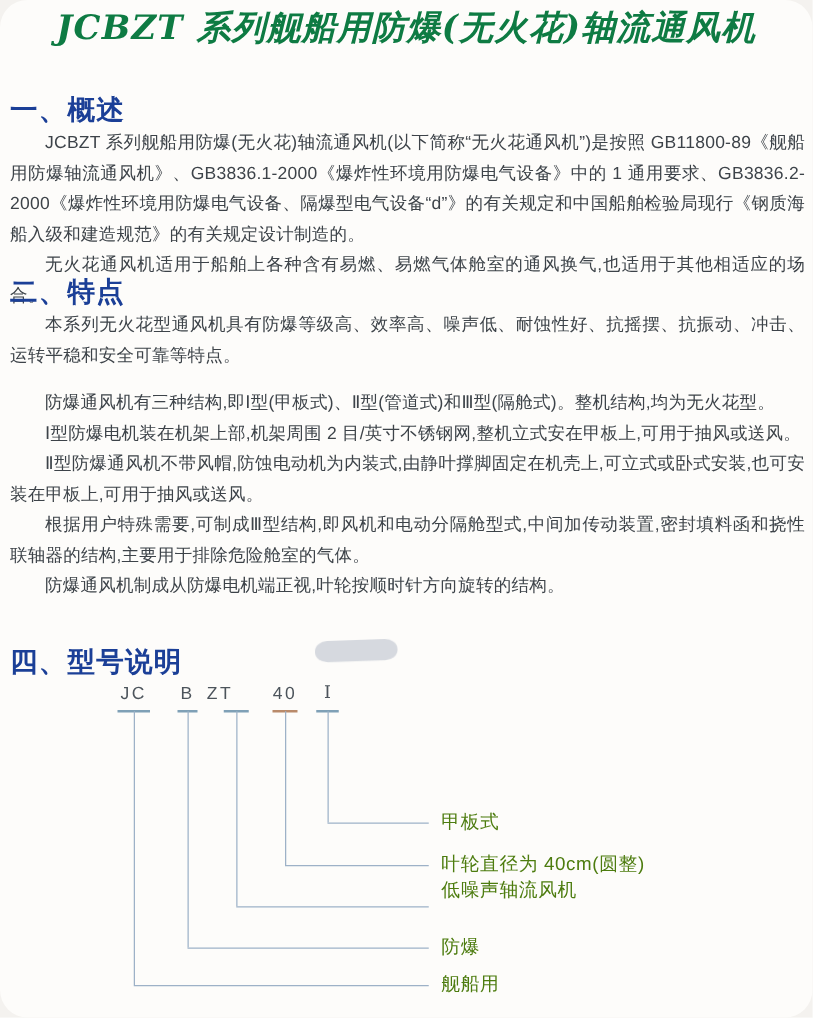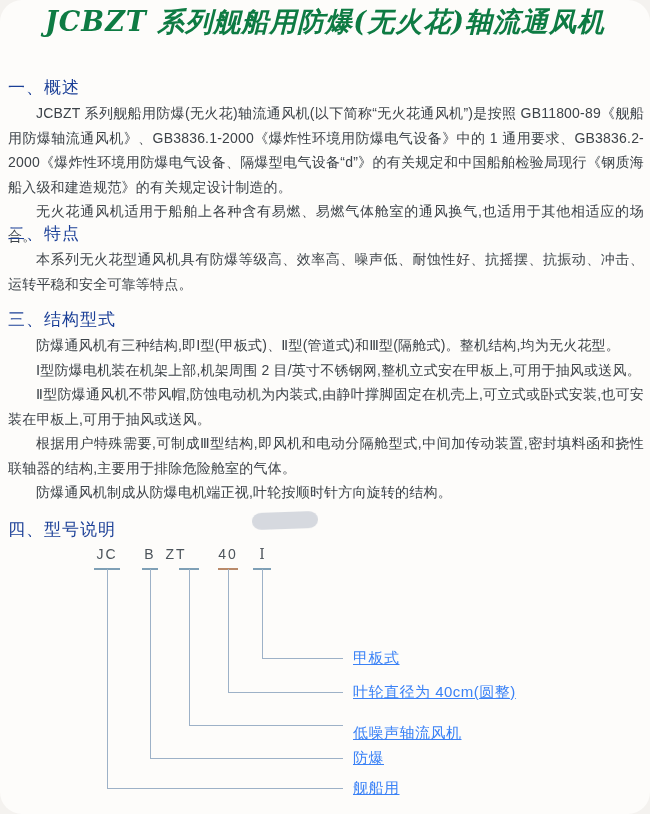--- a/index.html
+++ b/index.html
@@ -16,21 +16,21 @@
   .doc-title{
     position:absolute;top:4px;left:0;width:650px;
     text-align:center;
     font-family:"DejaVu Serif","Liberation Serif",serif;
     font-style:italic;font-weight:bold;
     font-size:27px;letter-spacing:1px;
     color:#0e7b43;
   }
   .section{position:absolute;left:8px;width:636px;}
   .sec-heading{
-    font-size:17px;font-weight:normal;color:#1b3f97;
+    font-size:22px;font-weight:bold;color:#1b3f97;
     line-height:24px;letter-spacing:1px;
   }
   .sec-body{margin-top:1px;}
   .para{
     margin:0;font-size:14px;line-height:24.5px;color:#3d4349;
     text-indent:2em;text-align:justify;letter-spacing:0.2px;
   }
   .smudge{
     position:absolute;top:512px;left:252px;width:66px;height:17px;
     background:#d6d9df;border-radius:10px/8px;transform:rotate(-2deg);
@@ -41,22 +41,22 @@
   .code{
     position:absolute;top:3px;width:40px;text-align:center;
     font-size:14px;color:#4c545b;letter-spacing:2px;
   }
   .code.serif{font-family:"DejaVu Serif","Liberation Serif",serif;letter-spacing:0;}
   .ul{position:absolute;top:25px;height:2px;background:#7fa0b6;}
   .ul.warm{background:#b98a6a;}
   .vline{position:absolute;width:1px;background:#9db1c7;top:26px;}
   .hline{position:absolute;height:1px;background:#9db1c7;}
   .meaning{
-    position:absolute;left:353px;font-size:15px;color:#3b82f6;
-    line-height:20px;letter-spacing:0.5px;white-space:nowrap;text-decoration:underline;
+    position:absolute;left:353px;font-size:15px;color:#4d7c0f;
+    line-height:20px;letter-spacing:0.5px;white-space:nowrap;
   }
 </style>
 </head>
 <body>
 
 <div class="page">
 
   <div class="doc-title">JCBZT 系列舰船用防爆(无火花)轴流通风机</div>
 
   <div class="section" style="top:76px">
@@ -68,21 +68,20 @@
   </div>
 
   <div class="section" style="top:222px">
     <div class="sec-heading">二、特点</div>
     <div class="sec-body">
       <p class="para">本系列无火花型通风机具有防爆等级高、效率高、噪声低、耐蚀性好、抗摇摆、抗振动、冲击、运转平稳和安全可靠等特点。</p>
     </div>
   </div>
 
   <div class="section" style="top:308px">
-    <div class="sec-heading">三、结构型式</div>
     <div class="sec-body">
       <p class="para">防爆通风机有三种结构,即Ⅰ型(甲板式)、Ⅱ型(管道式)和Ⅲ型(隔舱式)。整机结构,均为无火花型。</p>
       <p class="para">Ⅰ型防爆电机装在机架上部,机架周围 2 目/英寸不锈钢网,整机立式安在甲板上,可用于抽风或送风。</p>
       <p class="para">Ⅱ型防爆通风机不带风帽,防蚀电动机为内装式,由静叶撑脚固定在机壳上,可立式或卧式安装,也可安装在甲板上,可用于抽风或送风。</p>
       <p class="para">根据用户特殊需要,可制成Ⅲ型结构,即风机和电动分隔舱型式,中间加传动装置,密封填料函和挠性联轴器的结构,主要用于排除危险舱室的气体。</p>
       <p class="para">防爆通风机制成从防爆电机端正视,叶轮按顺时针方向旋转的结构。</p>
     </div>
   </div>
 
   <div class="section" style="top:518px">
@@ -112,19 +111,19 @@
     <div class="vline" style="left:262px;height:89px"></div>
 
     <div class="hline" style="top:115px;left:262px;width:81px"></div>
     <div class="hline" style="top:149px;left:228px;width:115px"></div>
     <div class="hline" style="top:182px;left:189px;width:154px"></div>
     <div class="hline" style="top:215px;left:150px;width:193px"></div>
     <div class="hline" style="top:245px;left:107px;width:236px"></div>
 
     <div class="meaning" style="top:105px">甲板式</div>
     <div class="meaning" style="top:139px">叶轮直径为 40cm(圆整)</div>
-    <div class="meaning" style="top:180px">低噪声轴流风机</div>
+    <div class="meaning" style="top:160px">低噪声轴流风机</div>
     <div class="meaning" style="top:205px">防爆</div>
     <div class="meaning" style="top:235px">舰船用</div>
 
   </div>
 
 </div>
 
 </body></html>

